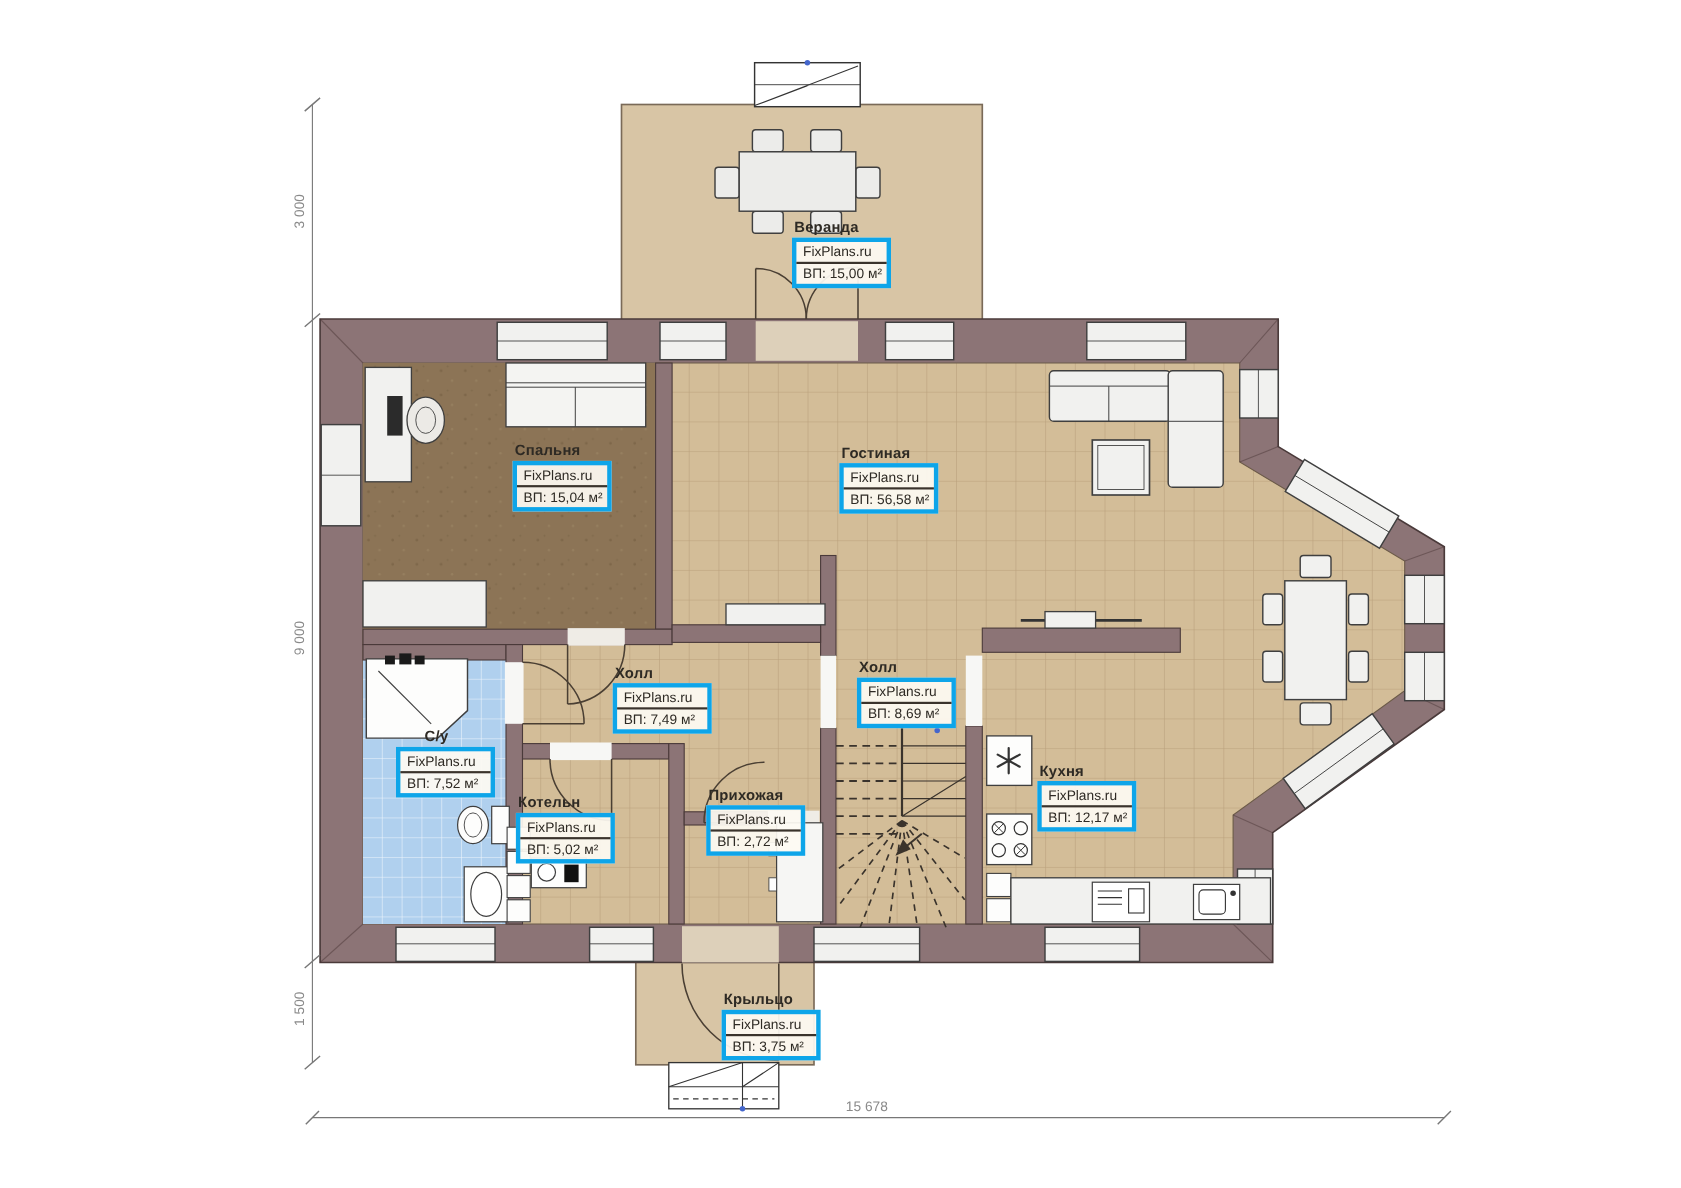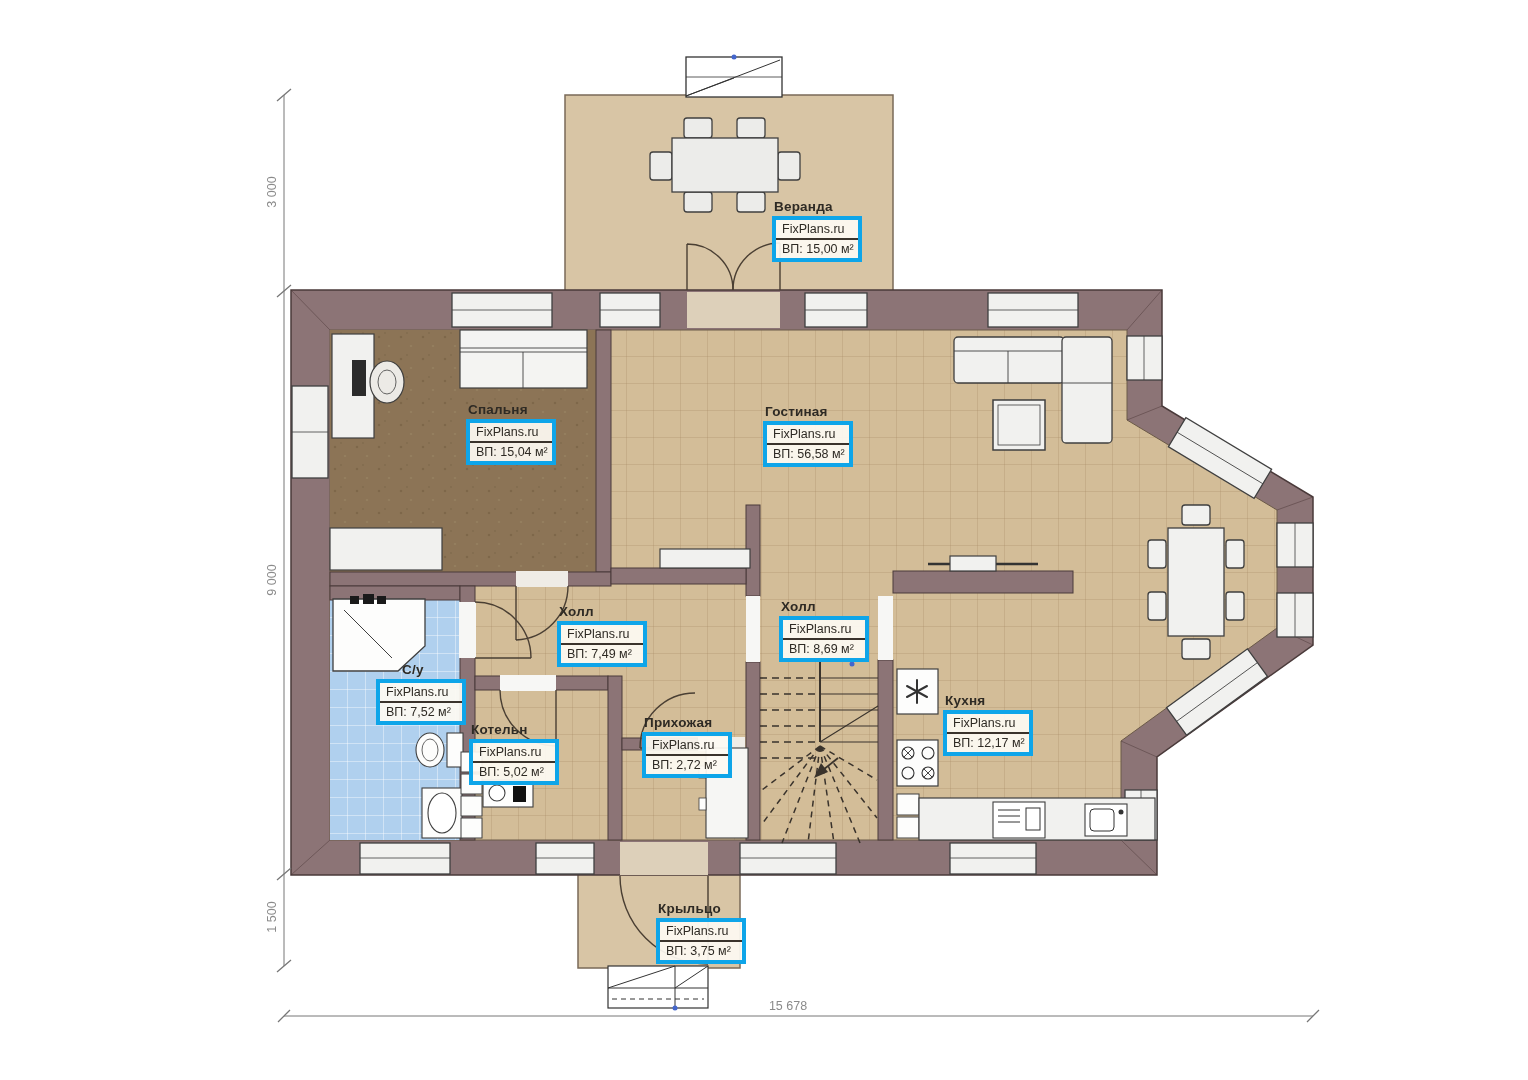--- a/index.html
+++ b/index.html
@@ -312,21 +312,21 @@
   </g>
 
   <g stroke="#777777" stroke-width="1" fill="none">
     <line x1="284" y1="95" x2="284" y2="966"></line>
     <path d="M277,101 L291,89 M277,297 L291,285 M277,880 L291,868 M277,972 L291,960" stroke-width="1.3"></path>
     <line x1="284" y1="1016" x2="1313" y2="1016"></line>
     <path d="M278,1022 L290,1010 M1307,1022 L1319,1010" stroke-width="1.3"></path>
   </g>
 </svg>
 
-  <div class="room-label" style="left:772px;top:199px;">
+  <div class="room-label" style="left:720px;top:199px;">
     <div class="rname">Веранда</div>
     <div class="rbox">
       <div class="rrow brand">FixPlans.ru</div>
       <div class="rrow">ВП: 15,00 м²</div>
     </div>
   </div>
 
   <div class="room-label" style="left:466px;top:402px;">
     <div class="rname">Спальня</div>
     <div class="rbox">
@@ -352,21 +352,21 @@
   </div>
 
   <div class="room-label" style="left:779px;top:599px;">
     <div class="rname">Холл</div>
     <div class="rbox">
       <div class="rrow brand">FixPlans.ru</div>
       <div class="rrow">ВП: 8,69 м²</div>
     </div>
   </div>
 
-  <div class="room-label" style="left:376px;top:662px;">
+  <div class="room-label" style="left:360px;top:662px;">
     <div class="rname" style="margin-left:26px;">С/у</div>
     <div class="rbox">
       <div class="rrow brand">FixPlans.ru</div>
       <div class="rrow">ВП: 7,52 м²</div>
     </div>
   </div>
 
   <div class="room-label" style="left:469px;top:722px;">
     <div class="rname">Котельн</div>
     <div class="rbox">

